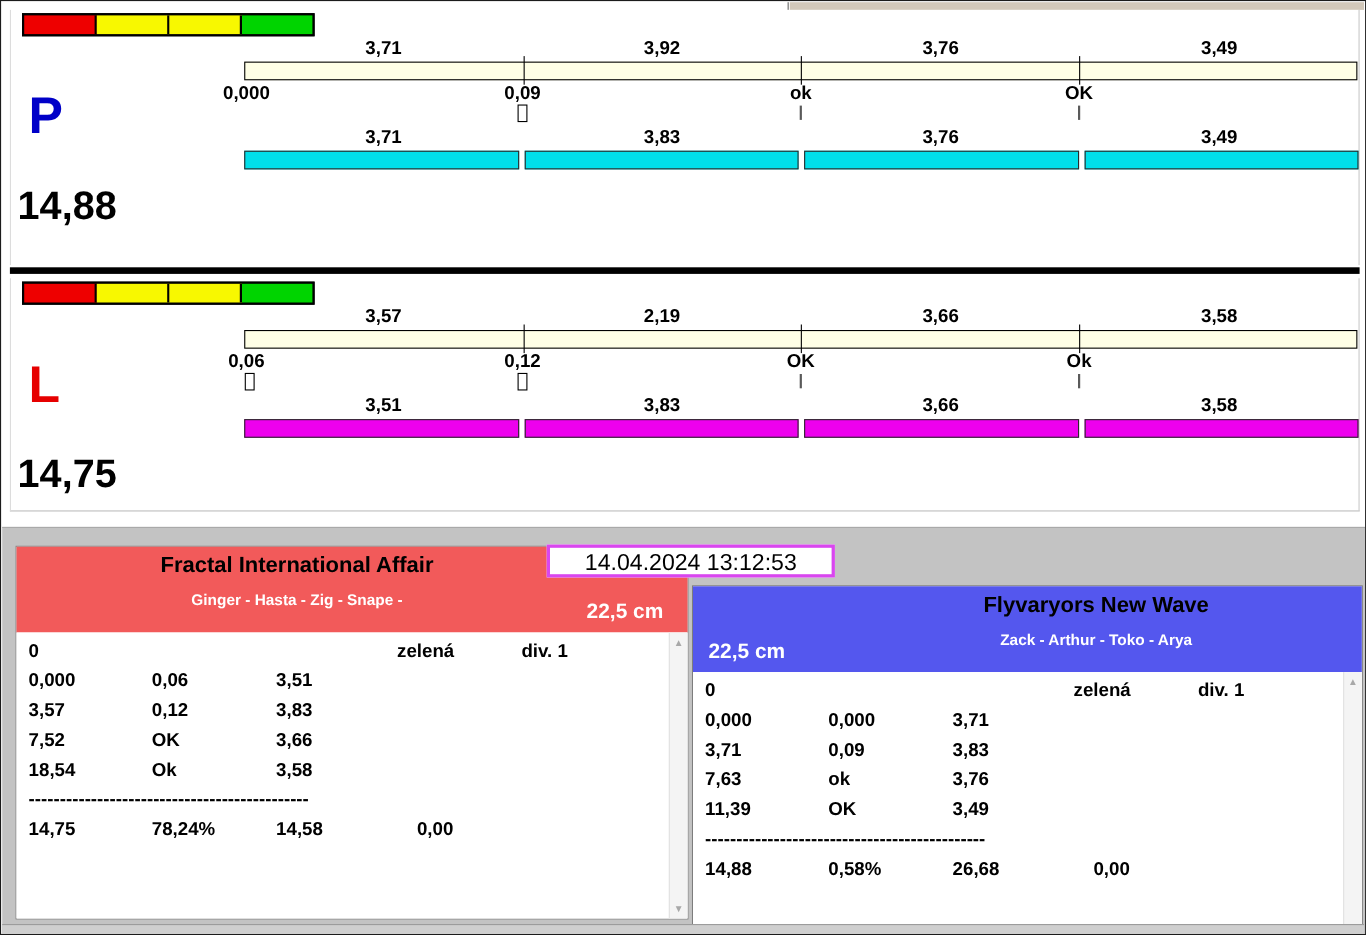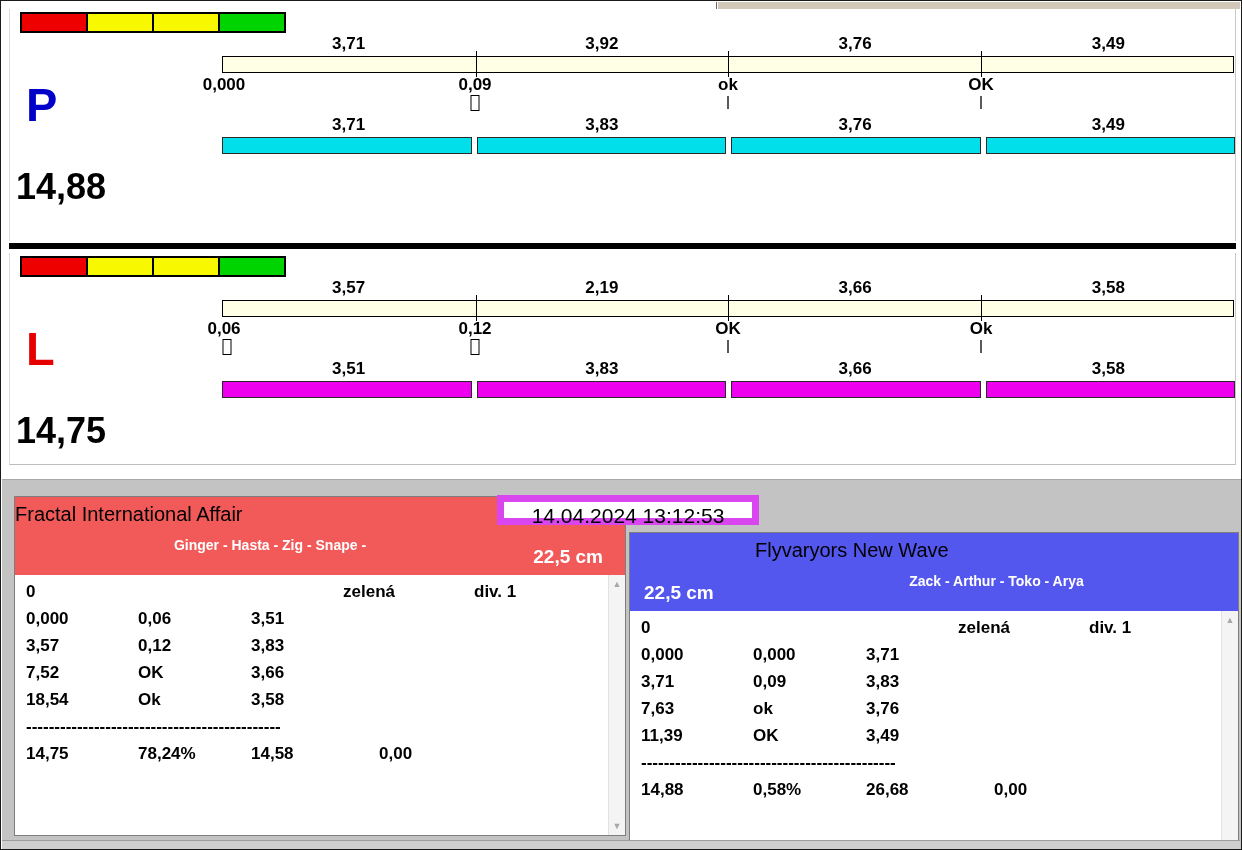--- a/index.html
+++ b/index.html
@@ -50,38 +50,38 @@
 
   
   .teams{position:absolute;left:1px;top:478px;width:1240px;height:371px;background:#c3c3c3;border-top:1px solid #a9a9a9;}
   .team{position:absolute;top:16px;height:340px;background:#fff;border:1px solid #7d7d7d;}
   .team-left{left:12px;width:612px;}
   .team-right{left:627px;width:610px;margin-top:36px;}
 
   .team-header{position:relative;height:78px;}
   .hdr-left{margin-right:100px;}
   .hdr-right{margin-left:125px;}
-  .team-title{padding-top:6px;text-align:left;font-size:20px;font-weight:normal;color:#000;}
+  .team-title{padding-top:6px;text-align:center;font-size:20px;font-weight:bold;color:#000;}
   .team-dogs{margin-top:11px;text-align:center;font-size:14px;font-weight:bold;color:#fff;}
   .team-height{position:absolute;bottom:7px;font-size:19px;font-weight:bold;color:#fff;}
   .team-left .team-height{right:22px;}
   .team-right .team-height{left:14px;}
 
   .sheet{position:absolute;left:0;right:0;top:78px;bottom:0;background:#fff;padding-top:7px;
          font-size:17px;font-weight:bold;color:#000;overflow:hidden;}
   .trow{position:relative;height:27px;}
   .trow span{position:absolute;white-space:nowrap;}
-  .c1{left:11px;} .c2{left:123px;} .c3{left:236px;} .c4{left:328px;} .c5{left:459px;} .ct4{left:364px;}
+  .c1{left:11px;} .c2{left:123px;} .c3{left:236px;} .c4{left:346px;} .c5{left:459px;} .ct4{left:364px;}
 
   .sb{position:absolute;right:0;top:0;bottom:0;width:17px;background:#f4f4f4;border-left:1px solid #e2e2e2;}
   .sb .up,.sb .dn{position:absolute;left:0;right:0;text-align:center;font-size:9px;color:#a8a8a8;cursor:pointer;}
   .sb .up{top:4px;} .sb .dn{bottom:4px;}
 
   .timestamp{position:absolute;left:495px;top:15px;width:262px;height:30px;background:#fff;
-             border:7px solid #d946ef;z-index:5;text-align:center;line-height:28px;font-size:21px;color:#000;}
+             border:3px solid #d946ef;z-index:5;text-align:center;line-height:28px;font-size:21px;color:#000;}
 
   .bottom-strip{position:absolute;left:1px;right:1px;top:839px;height:10px;background:#cfcfcf;border-top:1px solid #9c9c9c;}
 </style>
 </head>
 <body>
 
 <div class="screen">
 
   <div class="topstrip"></div>
   <div class="topcorner"></div>

